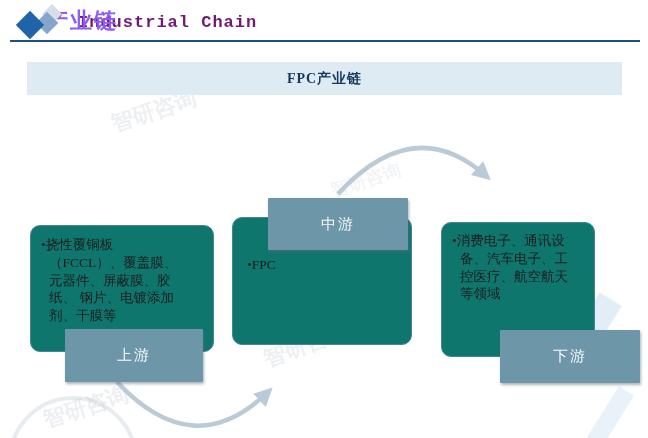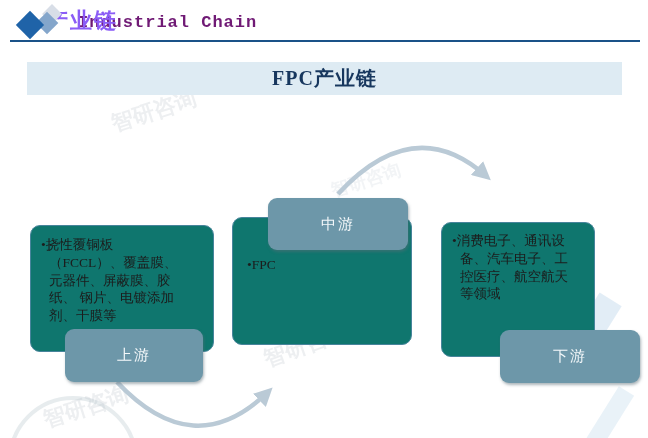--- a/index.html
+++ b/index.html
@@ -25,40 +25,40 @@
     font-size:22px;font-weight:bold;color:#8b5cf6;letter-spacing:2px;white-space:nowrap;
   }
   .header-rule{position:absolute;left:10px;top:40px;width:630px;height:2px;background:#1a5288;z-index:5;}
   
   .banner{
     position:absolute;left:27px;top:62px;width:595px;height:33px;background:#deebf3;z-index:2;
     display:flex;align-items:center;justify-content:center;
   }
   .banner-title{
     font-family:"Liberation Serif","DejaVu Serif",sans-serif;
-    font-size:20px;font-weight:bold;color:#17375e;letter-spacing:1px;
+    font-size:14px;font-weight:bold;color:#17375e;letter-spacing:1px;
   }
   
   .node-box{
     position:absolute;background:#0f766e;border:1.5px solid #47849b;border-radius:10px;z-index:2;
     box-sizing:border-box;
   }
   .box-up{left:30px;top:225px;width:184px;height:127px;}
   .box-mid{left:232px;top:217px;width:180px;height:128px;}
   .box-down{left:441px;top:222px;width:154px;height:135px;}
   .node-content{
     font-family:"Liberation Serif","DejaVu Serif",sans-serif;
     font-size:13.5px;line-height:1.32;color:#1c1c1c;
     padding-left:18px;text-indent:-8px;
   }
   .box-up .node-content{padding-top:10px;padding-right:26px;padding-left:18px;}
   .box-mid .node-content{padding-top:38px;padding-left:22px;}
   .box-down .node-content{padding-top:9px;padding-right:14px;padding-left:18px;}
   .stage-label{
-    position:absolute;z-index:3;background:#6d97a9;border-radius:9px;
+    position:absolute;z-index:3;background:#6d97a9;border-radius:1px;
     display:flex;align-items:center;justify-content:center;
     color:#f4f8fa;font-size:15px;letter-spacing:2px;
     box-shadow:1px 2px 3px rgba(90,110,120,.5);
   }
   .label-up{left:65px;top:329px;width:138px;height:53px;justify-content:center;}
   .label-mid{left:268px;top:198px;width:140px;height:52px;}
   .label-down{left:472px;top:330px;width:140px;height:53px;margin-left:28px;}
   
   .arrows{position:absolute;left:0;top:0;z-index:1;pointer-events:none;}
   

